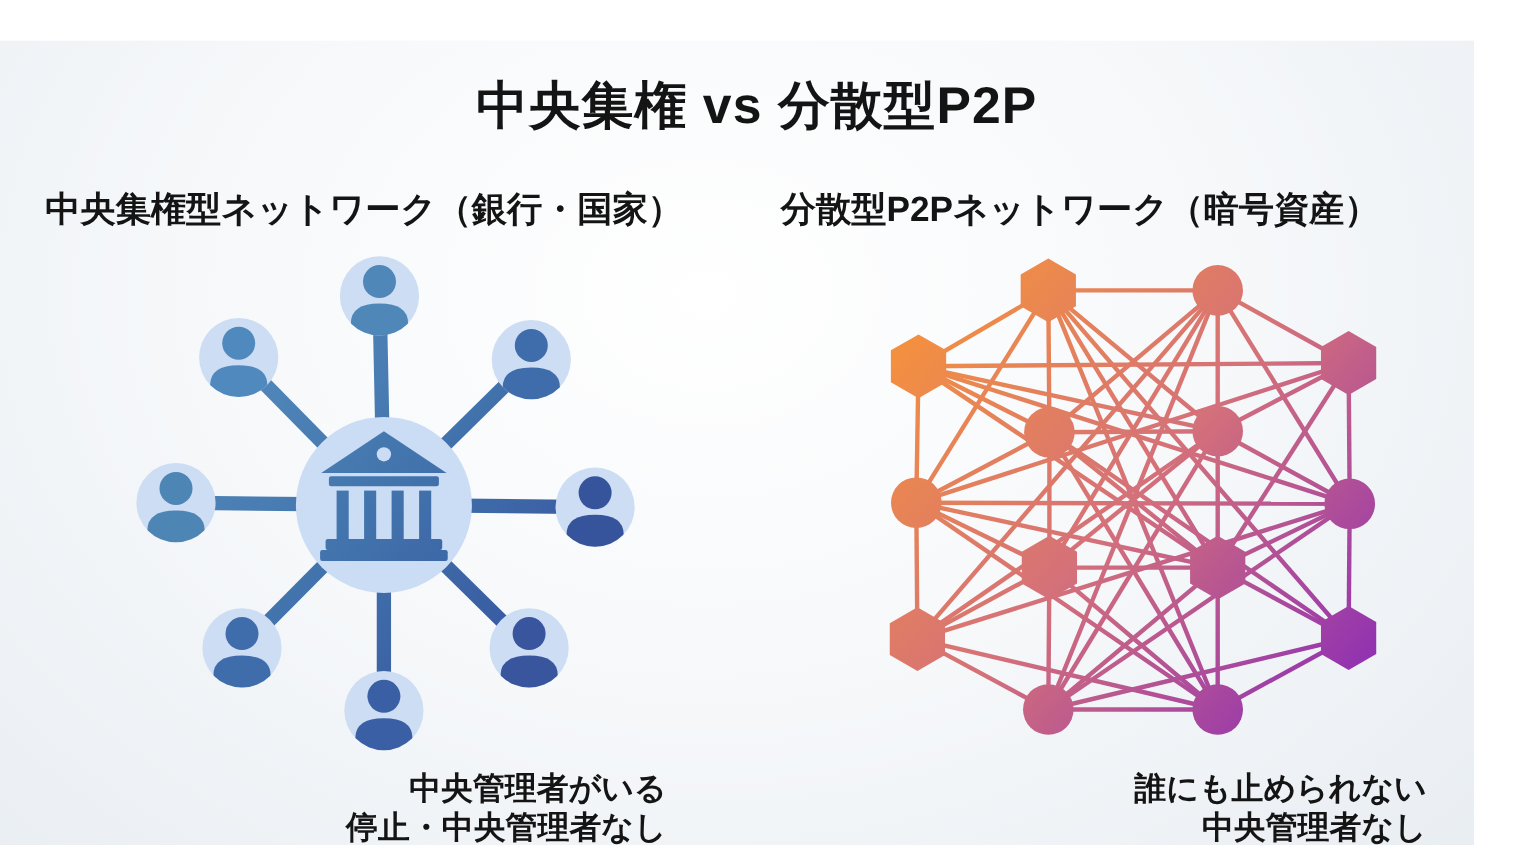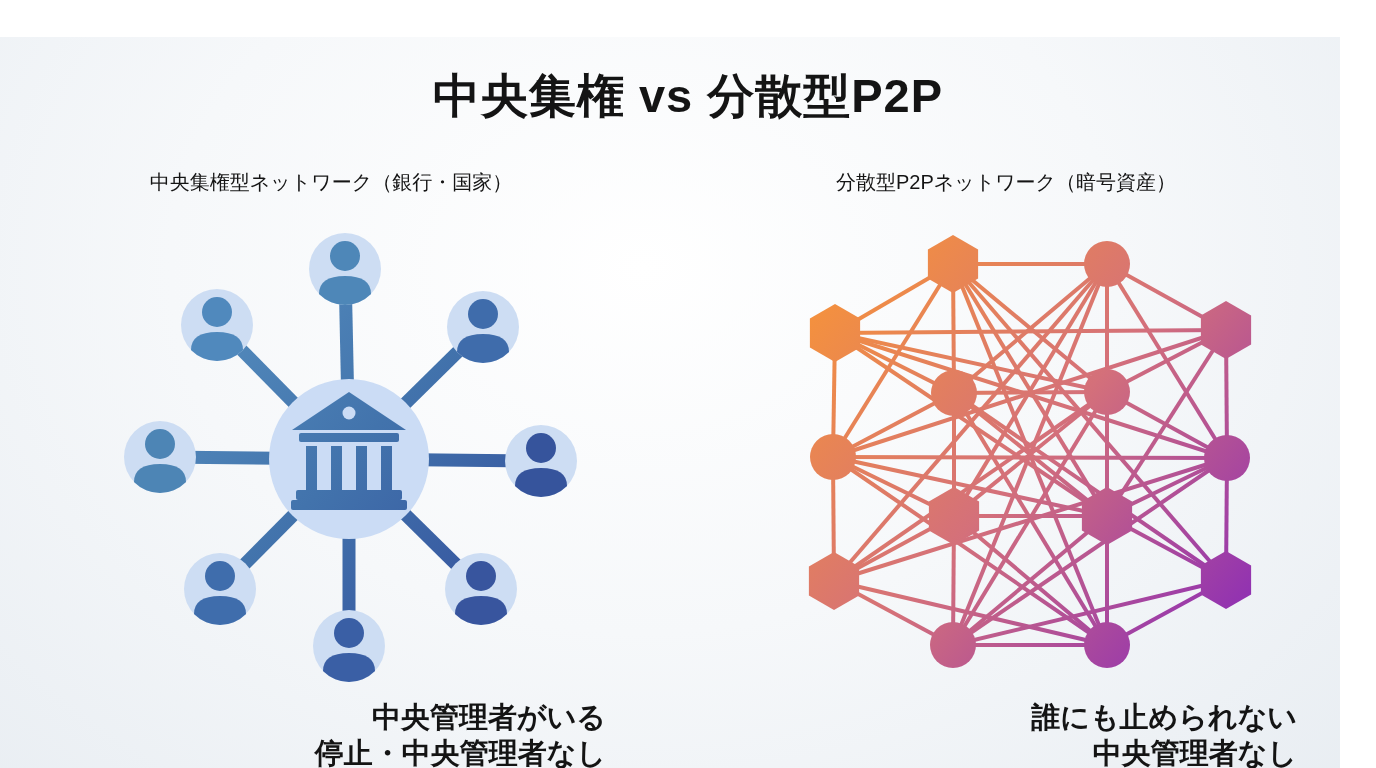--- a/index.html
+++ b/index.html
@@ -7,24 +7,24 @@
     position:relative;width:1340px;height:768px;overflow:hidden;
     background:radial-gradient(ellipse at 48% 30%, #ffffff 0%, #f6f8fa 48%, #e8edf2 100%);
     font-family:"Liberation Sans", sans-serif;color:#141414;margin-top:37px;
   }
   .title{
     position:absolute;top:28px;left:0;width:1376px;margin:0;
     text-align:center;font-size:47px;font-weight:800;letter-spacing:1px;
   }
   .subtitle{
     position:absolute;top:132px;width:620px;text-align:center;
-    font-size:20px;font-weight:400;
+    font-size:32px;font-weight:700;
   }
   .sub-left{left:21px;}
-  .sub-right{left:696px;}
+  .sub-right{left:672px;}
   #diagram-svg{position:absolute;left:0;top:0;}
   .caption{
     position:absolute;top:662px;width:520px;text-align:right;
     font-size:29px;font-weight:800;line-height:36px;
   }
   .cap-left{left:86px;}
   .cap-right{left:777px;}
 </style>
 </head>
 <body>

